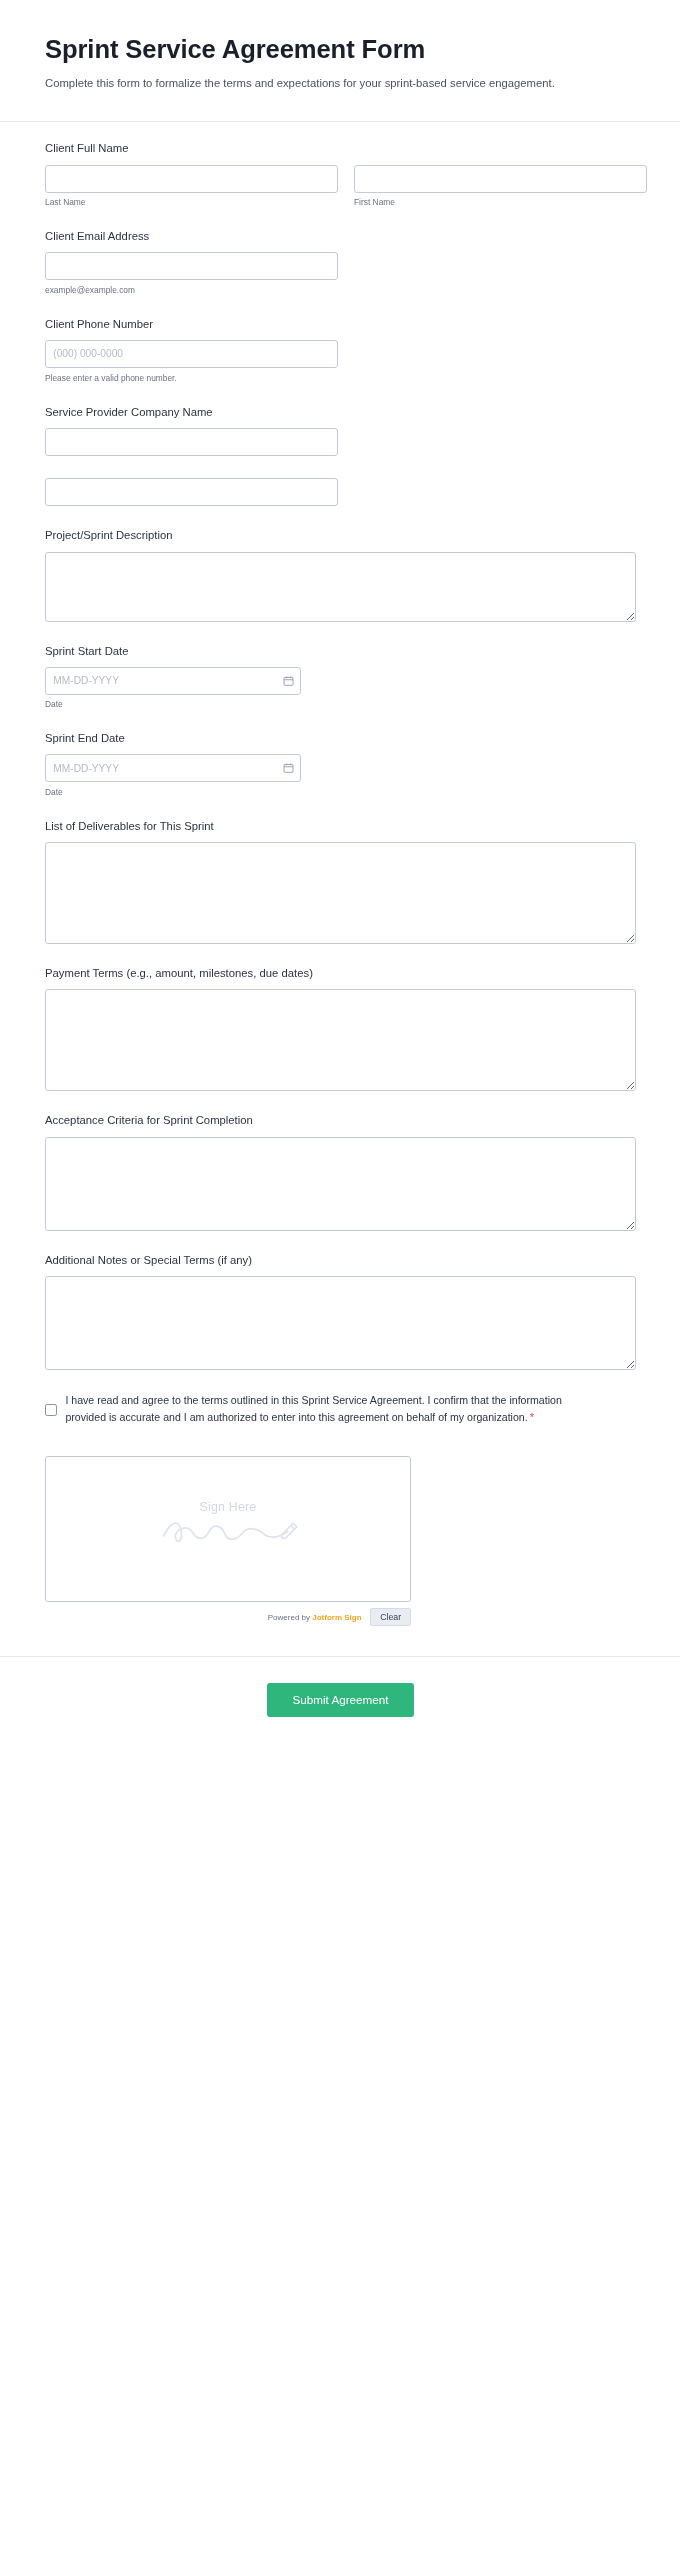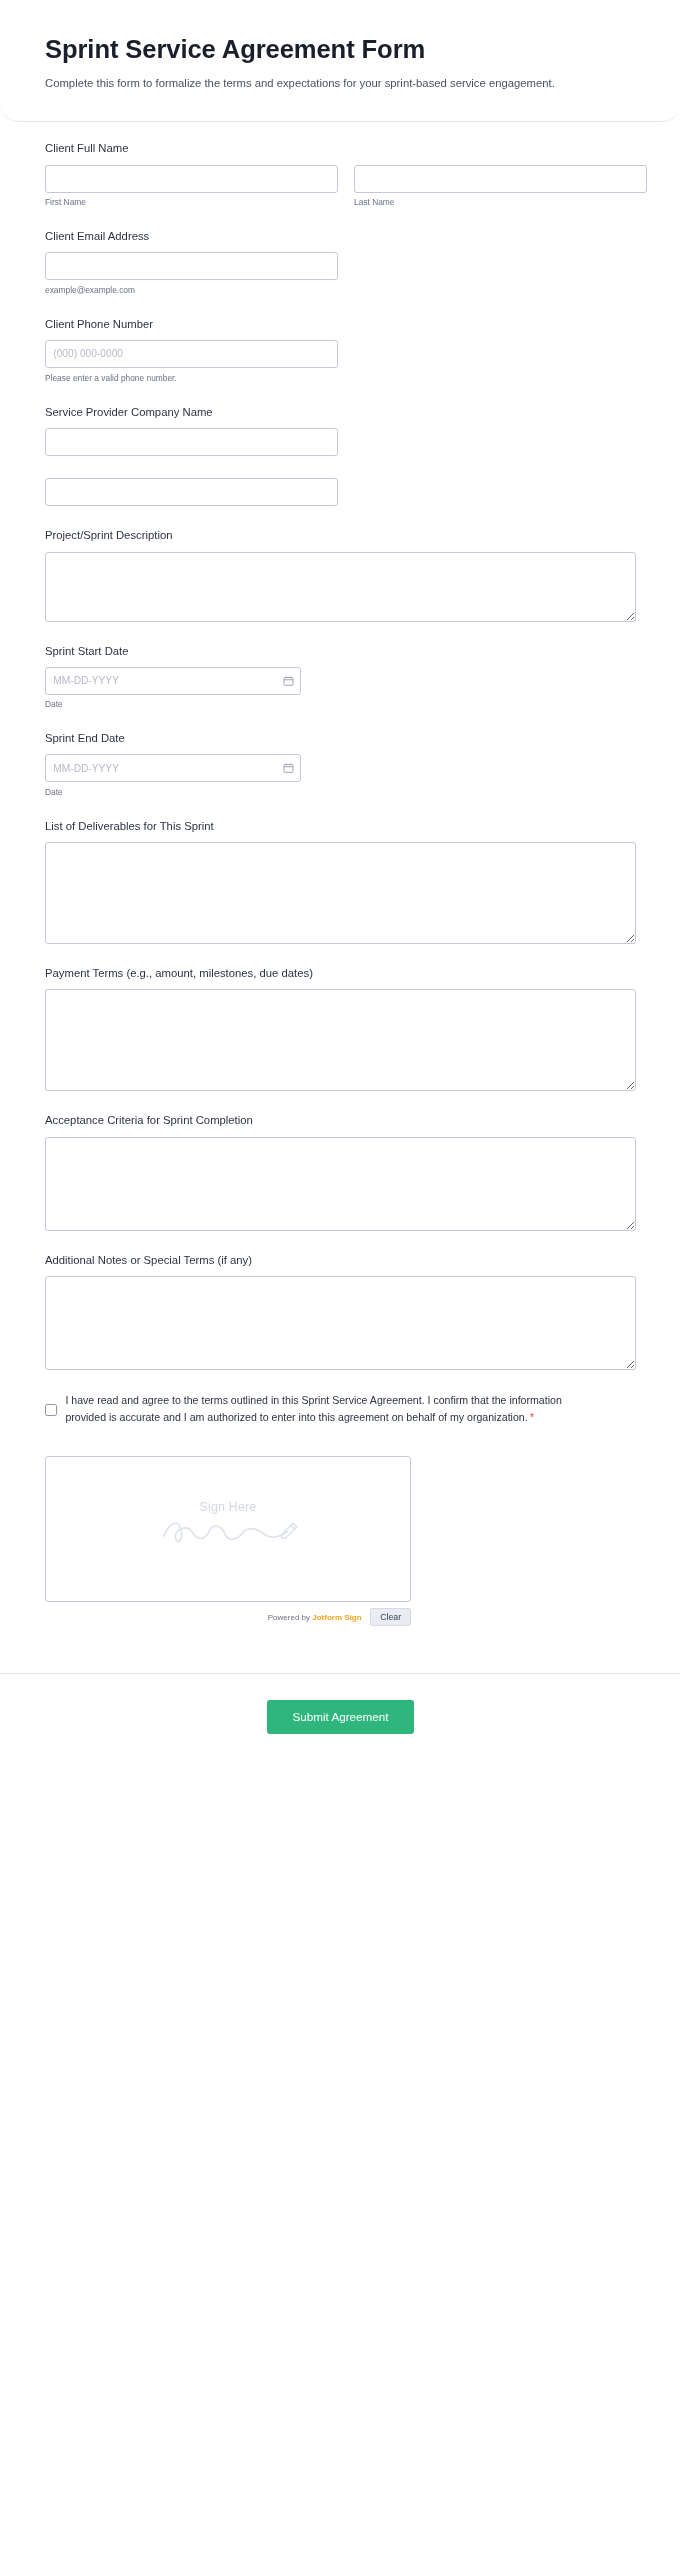--- a/index.html
+++ b/index.html
@@ -19,21 +19,20 @@
   .form-wrap {
     width: 681px;
     margin: 0 auto;
     background: #ffffff;
   }
 
   
   .form-header {
     padding: 34px 67px 29px 45px;
     border-bottom: 0.7px solid #e6e8ef;
-    border-radius: 19px;
   }
   .form-title {
     font-size: 25.6px;
     font-weight: bold;
     line-height: 1.2;
     color: #1b1f2b;
     margin: 0 0 10.2px 0;
     letter-spacing: -0.1px;
   }
   .form-subtitle {
@@ -217,21 +216,21 @@
     padding: 2.9px 8.8px;
     cursor: pointer;
     font-family: "Liberation Sans", sans-serif;
   }
 
   
   .form-footer {
     border-top: 0.7px solid #e6e8ef;
     padding: 26px 0 35px 0;
     text-align: center;
-    margin-top: 25px;
+    margin-top: 8px;
   }
   .submit-btn {
     display: inline-block;
     background: #2eb67d;
     color: #ffffff;
     font-size: 11.7px;
     border: none;
     border-radius: 2.9px;
     padding: 10.2px 25px;
     cursor: pointer;
@@ -248,25 +247,25 @@
     <p class="form-subtitle">Complete this form to formalize the terms and expectations for your sprint-based service engagement.</p>
   </div>
 
   <div class="form-body">
 
     <div class="field">
       <span class="field-label">Client Full Name</span>
       <div class="row-two">
         <div class="col">
           <input class="text-input" type="text" placeholder="" style="">
-          <span class="sub-label">First Name</span>
+          <span class="sub-label">Last Name</span>
         </div>
         <div class="col">
           <input class="text-input" type="text" placeholder="" style="">
-          <span class="sub-label">Last Name</span>
+          <span class="sub-label">First Name</span>
         </div>
       </div>
     </div>
 
     <div class="field">
       <span class="field-label">Client Email Address</span>
       <div class="narrow">
         <input class="text-input" type="text" placeholder="" style="">
         <span class="sub-label">example@example.com</span>
       </div>

